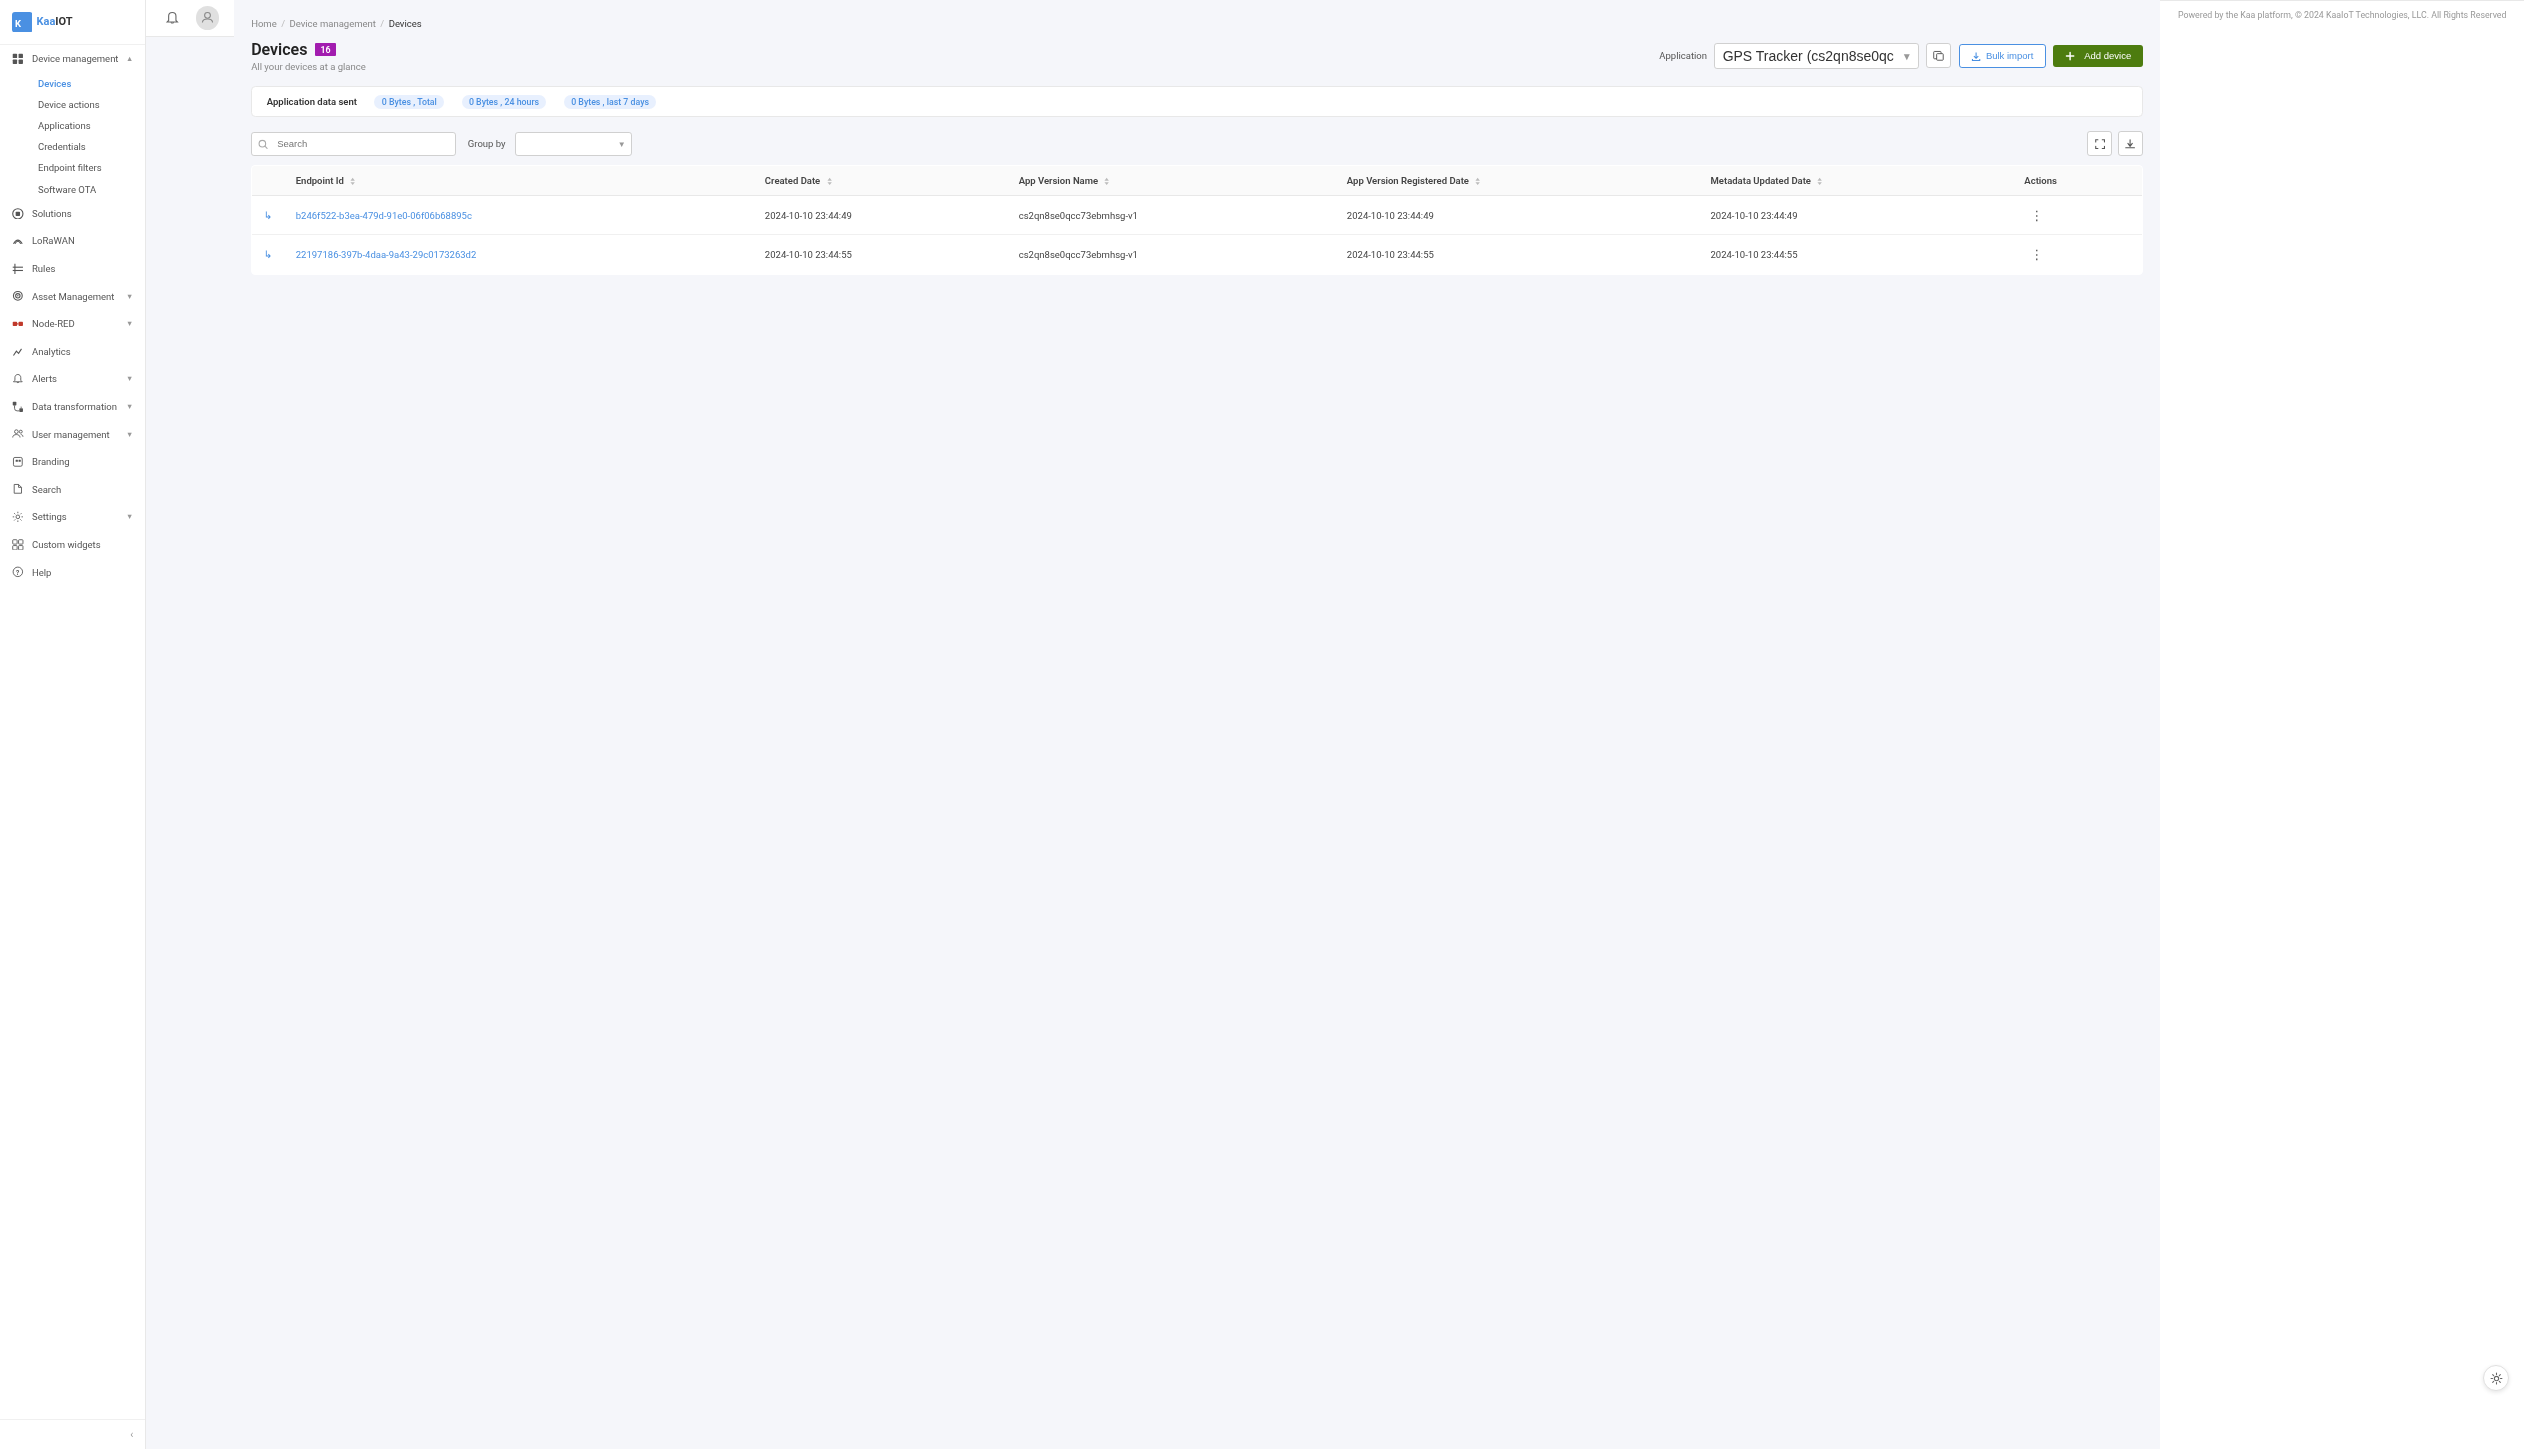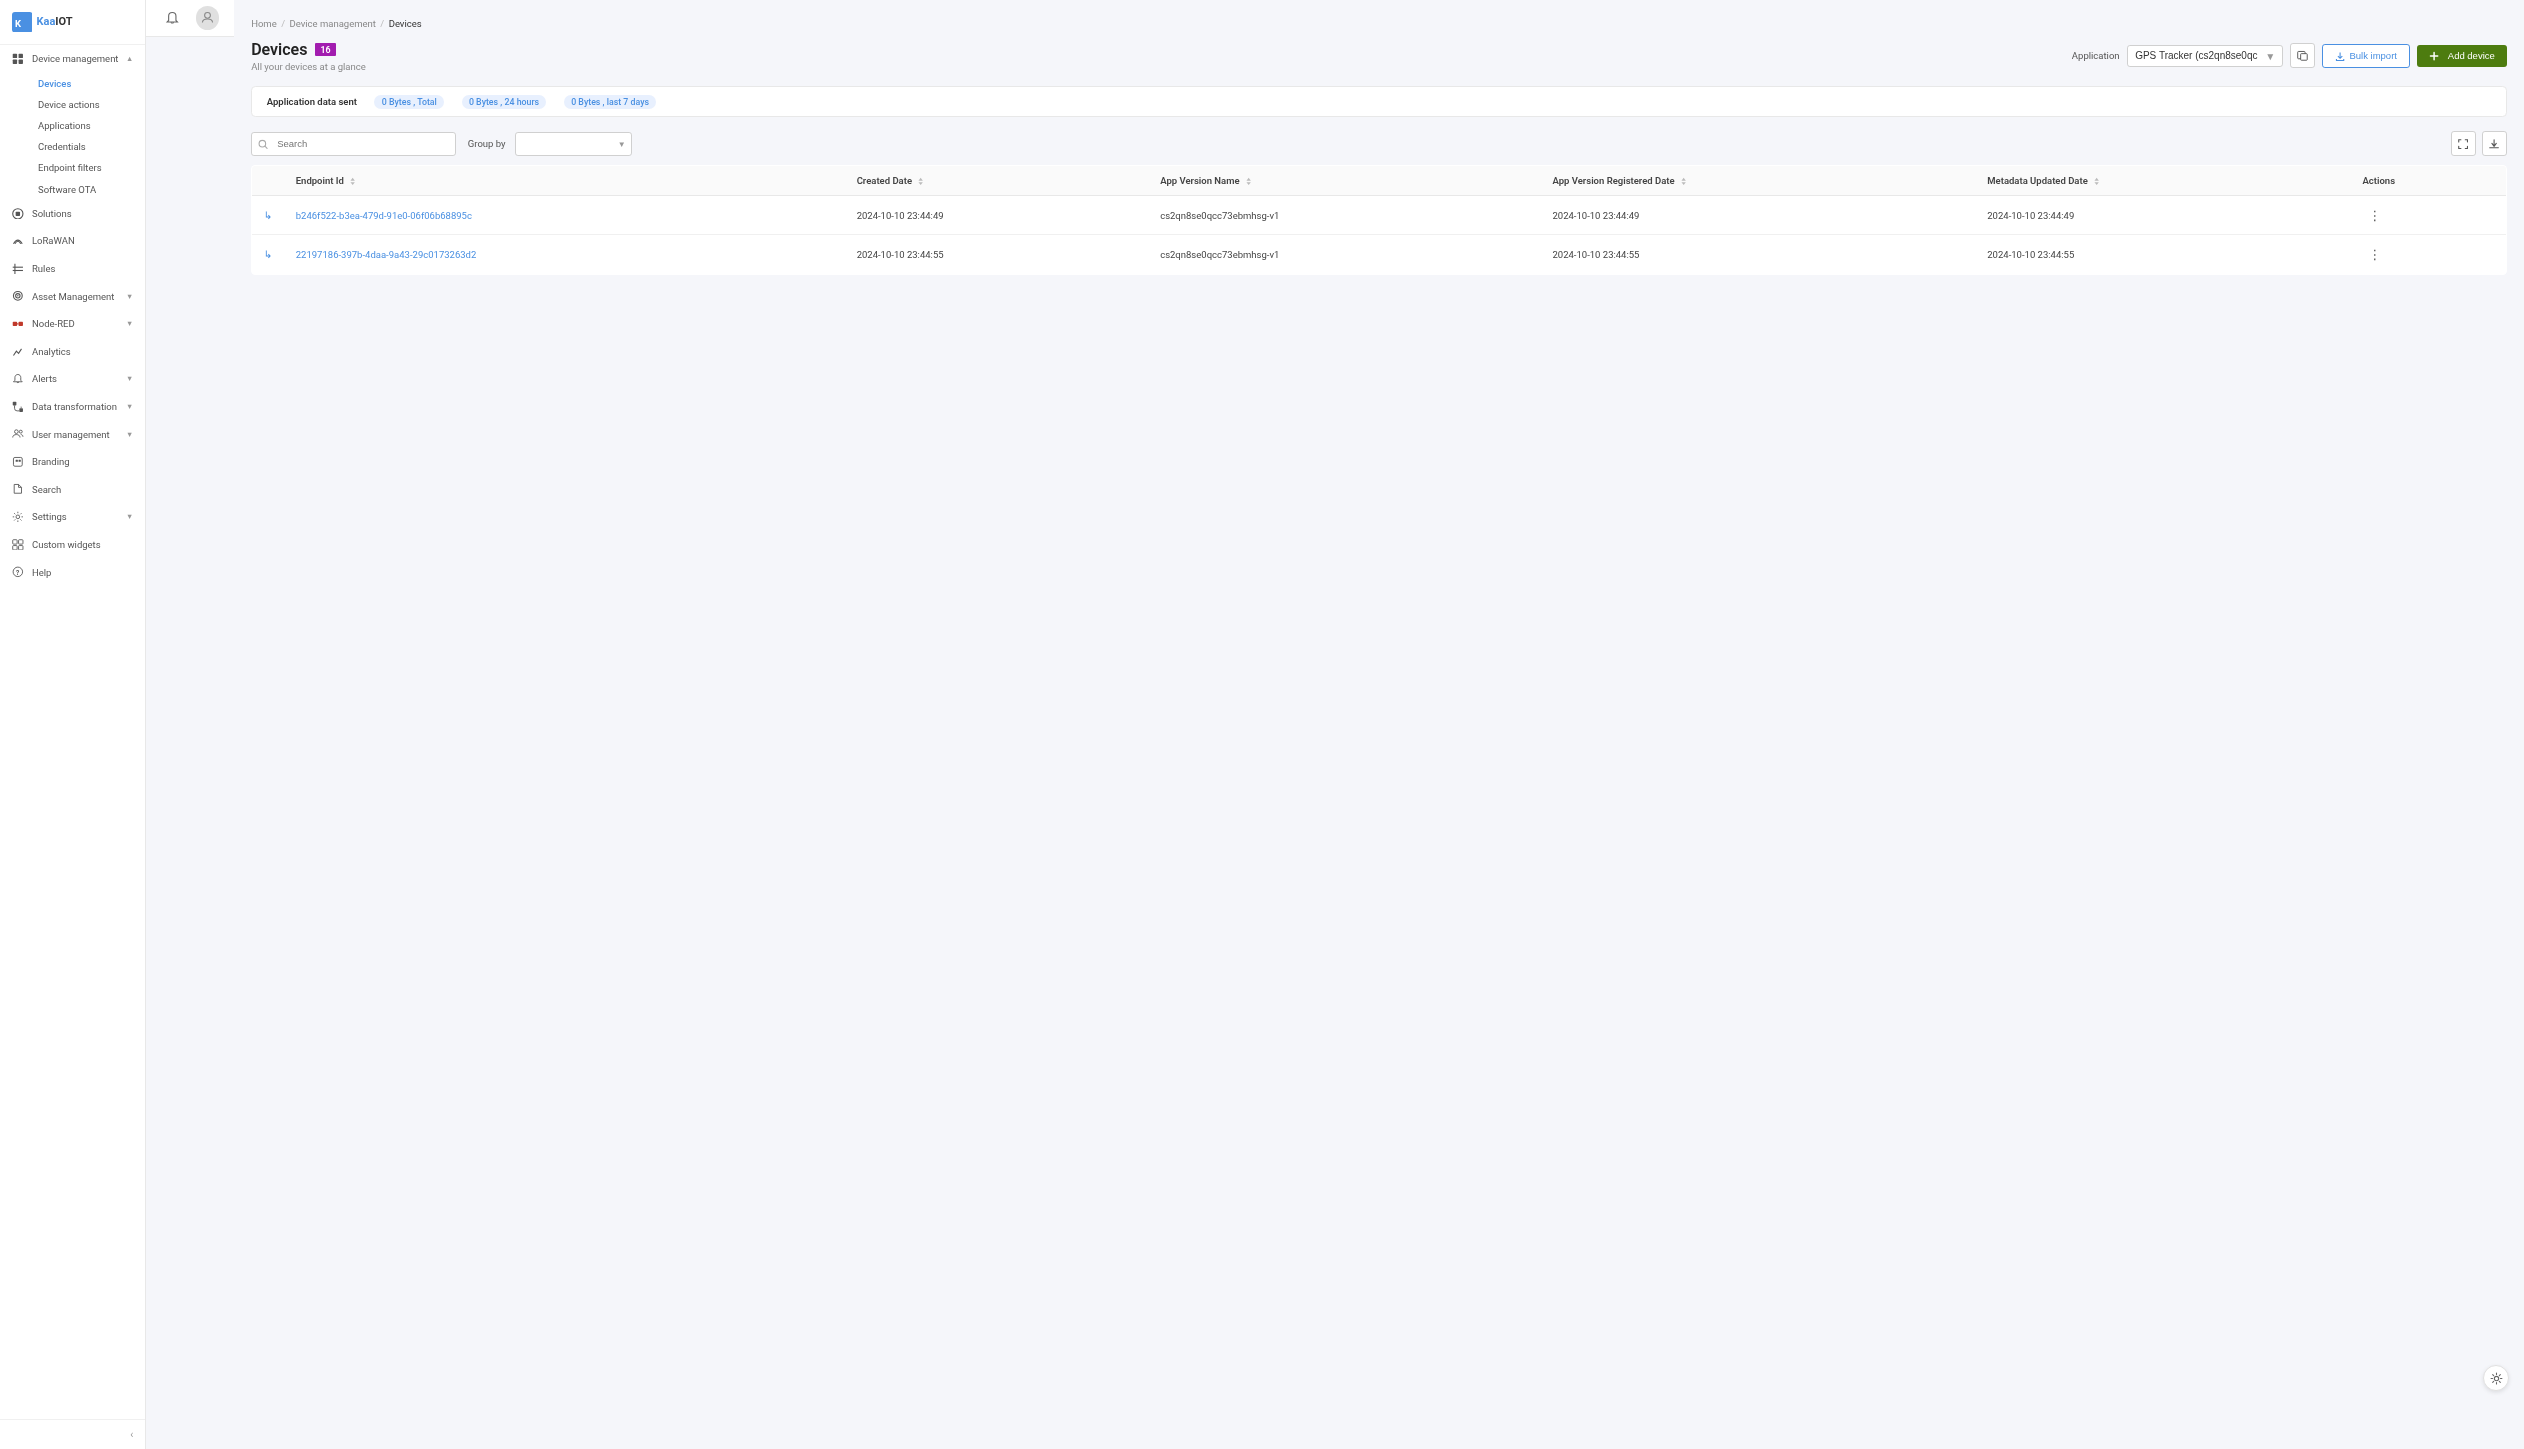--- a/index.html
+++ b/index.html
@@ -30,21 +30,21 @@
     .breadcrumb .current { color: #333; }
 
     .page-header { display: flex; align-items: center; justify-content: space-between; margin-bottom: 14.6px; }
     .page-title-row { display: flex; align-items: center; gap: 7.3px; }
     .page-title { font-size: 16px; font-weight: 600; color: #222; }
     .page-badge { background: #a21caf; color: #fff; border-radius: 1px; padding: 1.5px 5.8px; font-size: 8.8px; font-weight: 600; }
     .page-subtitle { font-size: 9.5px; color: #888; margin-top: 1.5px; }
     .page-actions { display: flex; align-items: center; gap: 7.3px; }
     .app-label { font-size: 9.5px; color: #555; }
     .app-select-wrapper { position: relative; display: inline-block; }
-    .app-select { border: 0.7px solid #d0d0d0; border-radius: 2.9px; padding: 4.4px 23.4px 4.4px 7.3px; font-size: 10px; background: #fff; color: #333; cursor: pointer; appearance: none; min-width: 146px; }
+    .app-select { border: 0.7px solid #d0d0d0; border-radius: 2.9px; padding: 4.4px 23.4px 4.4px 7.3px; font-size: 14px; background: #fff; color: #333; cursor: pointer; appearance: none; min-width: 146px; }
     .app-select-arrow { position: absolute; right: 7.3px; top: 50%; transform: translateY(-50%); pointer-events: none; color: #999; }
     .icon-btn { width: 25px; height: 25px; border: 0.7px solid #d0d0d0; border-radius: 2.9px; background: #fff; display: flex; align-items: center; justify-content: center; cursor: pointer; color: #555; }
     .btn-primary { background: #4d7c0f; color: #fff; border: none; border-radius: 2.9px; padding: 5.8px 11.7px; font-size: 9.5px; cursor: pointer; display: flex; align-items: center; gap: 9px; font-weight: 400; }
     .btn-secondary { background: #fff; color: #4a90e2; border: 0.7px solid #4a90e2; border-radius: 2.9px; padding: 5.8px 11.7px; font-size: 9.5px; cursor: pointer; display: flex; align-items: center; gap: 4.4px; font-weight: 500; }
 
     .stats-bar { background: #fff; border: 0.7px solid #e8e8e8; border-radius: 4.4px; padding: 8.8px 14.6px; display: flex; gap: 17.5px; margin-bottom: 14.6px; font-size: 9.5px; }
     .stats-label { font-weight: 600; color: #333; }
     .stats-item { color: #666; }
     .stats-item span { font-weight: 500; color: #4a90e2; }
     .search-wrap { position: relative; }
@@ -482,20 +482,23 @@
     <td>2024-10-10 23:44:55</td>
     <td>
       <button class="actions-btn">⋮</button>
     </td>
   </tr>
         </tbody>
     </table>
 
   </div>
 
+  <div class="footer">
+    <span>Powered by the Kaa platform, © 2024 KaaIoT Technologies, LLC. All Rights Reserved</span>
+  </div>
 </div>
 
 <div class="settings-float">
   <svg width="13" height="13" viewBox="0 0 18 18" fill="none">
     <circle cx="9" cy="9" r="3" stroke="#666" stroke-width="1.5"></circle>
     <path d="M9 1.5 L9 3.5 M9 14.5 L9 16.5 M1.5 9 L3.5 9 M14.5 9 L16.5 9 M3.7 3.7 L5.1 5.1 M12.9 12.9 L14.3 14.3 M14.3 3.7 L12.9 5.1 M5.1 12.9 L3.7 14.3" stroke="#666" stroke-width="1.5" stroke-linecap="round"></path>
   </svg>
 </div>
 
 

